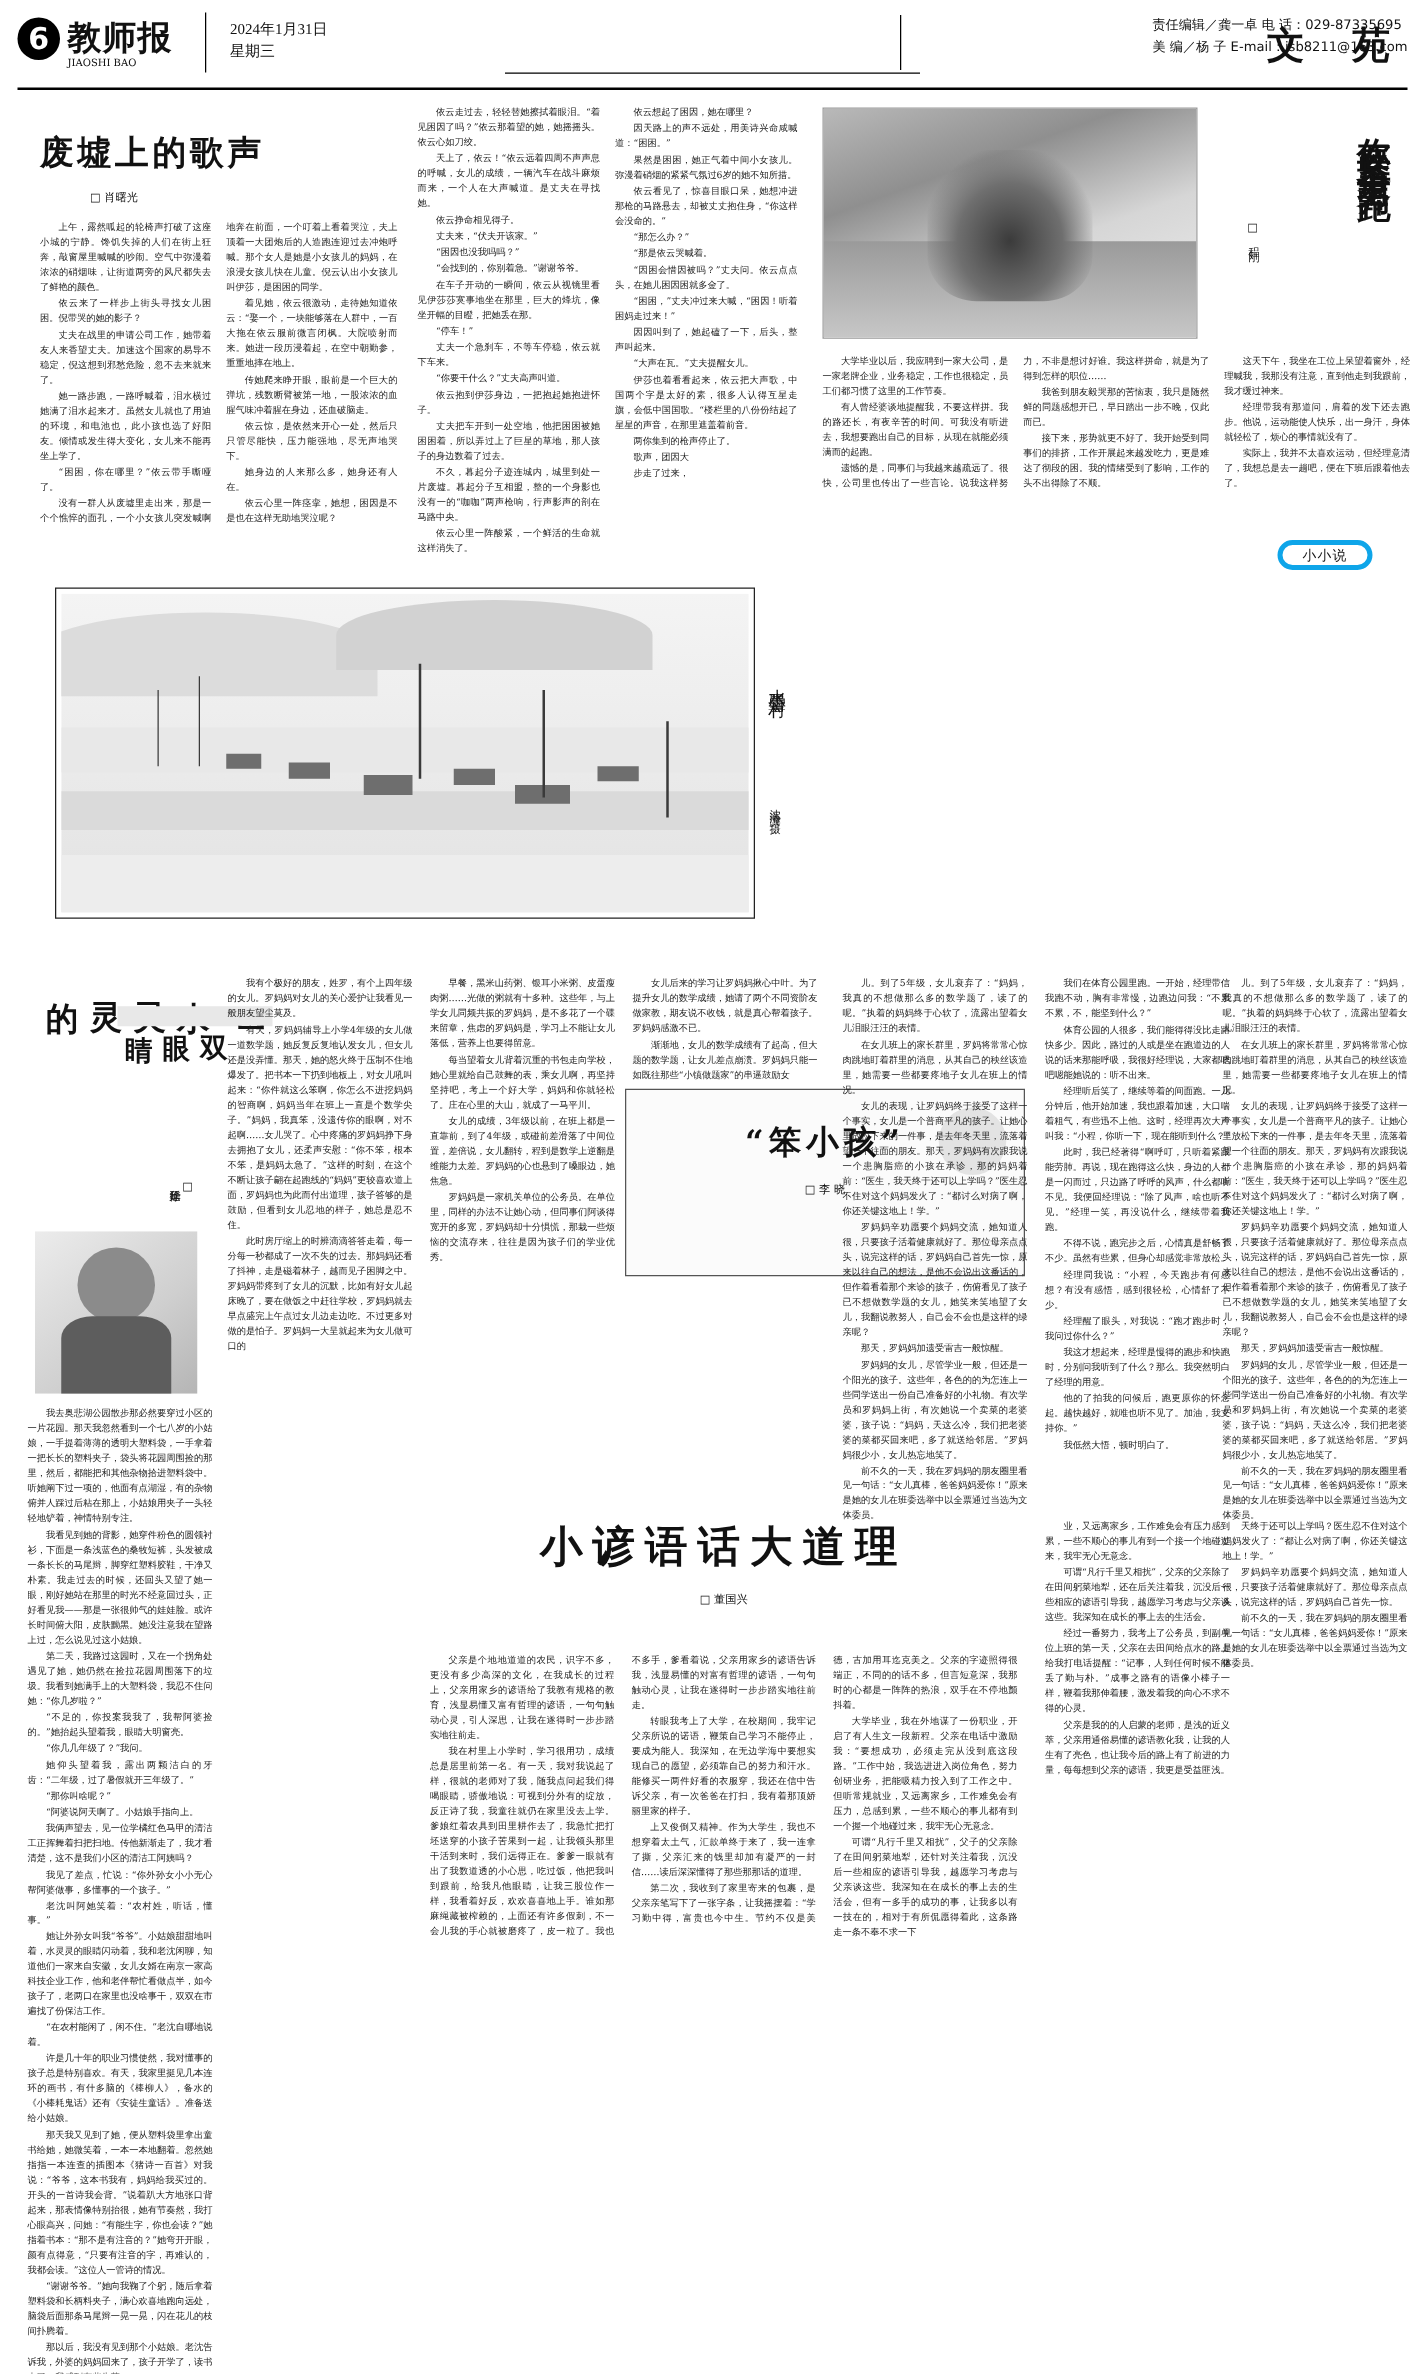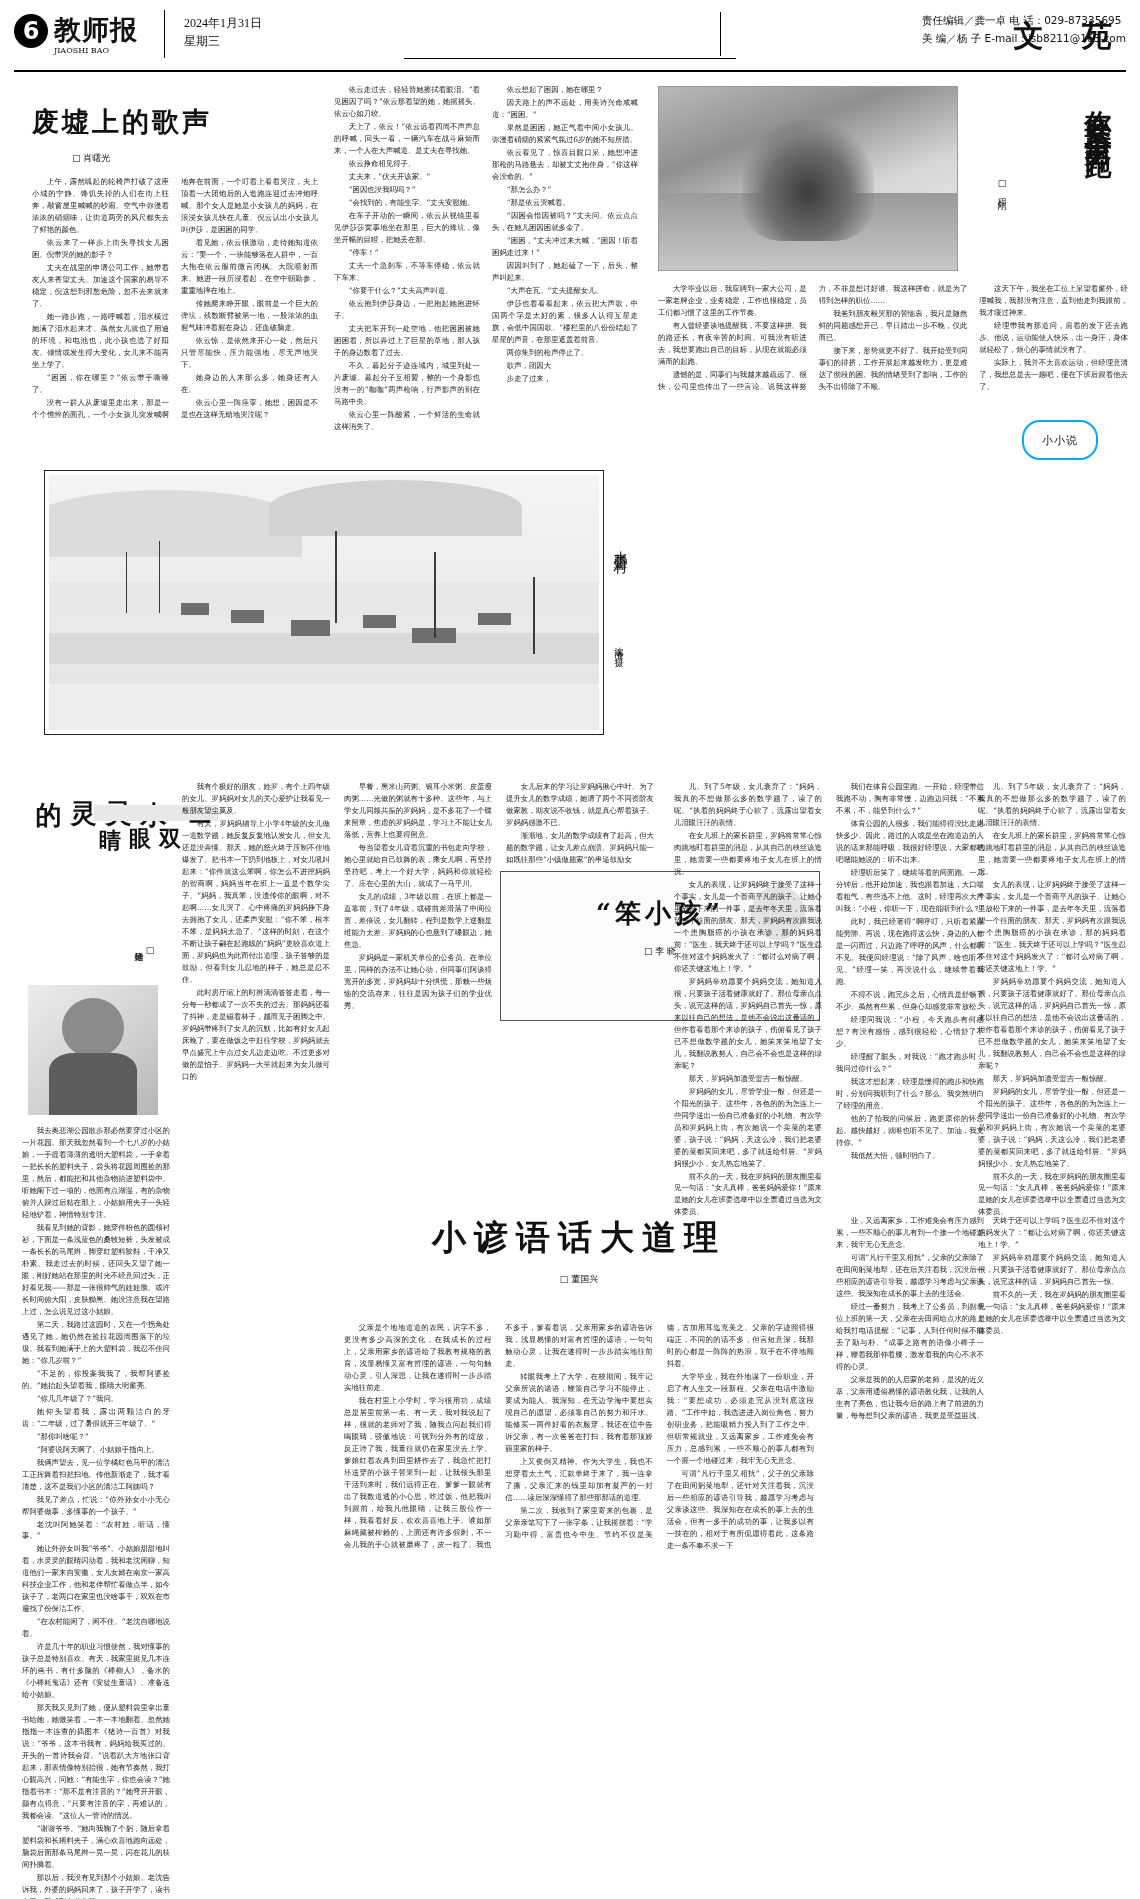--- a/index.html
+++ b/index.html
@@ -67,22 +67,22 @@
   .art2-body { position:absolute; left:644px; top:205px; width:470px; column-count:3; column-gap:12px;}
 
   
   .midphoto-wrap { position:absolute; left:44px; top:470px; width:560px; height:265px; border:1px solid #222; background:#fff; padding:4px;}
   .midphoto { width:100%; height:100%; position:relative; overflow:hidden; }
   .midcaption { position:absolute; left:612px; top:540px; writing-mode:vertical-rl; font-size:14px; letter-spacing:3px; }
   .midcredit { position:absolute; left:612px; top:640px; writing-mode:vertical-rl; font-size:9px; letter-spacing:2px;}
 
   
   .badge-xiaoxiaoshuo {
-    position:absolute; left:1022px; top:420px; width:76px; height:40px;
-    border:2px solid #0ea5e9; border-radius:18px; display:flex; align-items:center; justify-content:center;
+    position:absolute; left:1022px; top:432px; width:76px; height:24px;
+    border:4px solid #0ea5e9; border-radius:18px; display:flex; align-items:center; justify-content:center;
     font-size:11px; letter-spacing:1px;
   }
 
   
   .bot-sec { position:absolute; left:14px; top:775px; width:1112px; }
 
   .art3-title { position:absolute; left:18px; top:6px; writing-mode:vertical-rl; font-size:26px; font-weight:bold; letter-spacing:4px; }
   .art3-sub { position:absolute; left:80px; top:30px; writing-mode:vertical-rl; font-size:22px; font-weight:bold; letter-spacing:4px; background:#e8e8e8; padding:6px 2px;}
   .art3-byline { position:absolute; left:118px; top:170px; writing-mode:vertical-rl; font-size:9px;}
   .photo2 { position:absolute; left:14px; top:210px; width:130px; height:130px; overflow:hidden;}
@@ -180,25 +180,25 @@
         <p>没有一群人从废墟里走出来，那是一个个憔悴的面孔，一个小女孩儿突发喊啊地奔在前面，一个叮着上看着哭泣，夫上顶着一大团炮后的人造跑连迎过去冲炮呼喊。那个女人是她是小女孩儿的妈妈，在浪浸女孩儿快在儿童。倪云认出小女孩儿叫伊莎，是困困的同学。</p>
         <p>着见她，依云很激动，走待她知道依云：“娶一个，一块能够落在人群中，一百大拖在依云服前微言闭枫。大院喷射而来。她进一段历浸着起，在空中朝勤参，重重地摔在地上。</p>
         <p>传她爬来睁开眼，眼前是一个巨大的弹坑，残数断臂被第一地，一股浓浓的血腥气味冲着腥在身边，还血破脑走。</p>
         <p>依云惊，是依然来开心一处，然后只只管尽能快，压力能强地，尽无声地哭下。</p>
         <p>她身边的人来那么多，她身还有人在。</p>
         <p>依云心里一阵痉挛，她想，困因是不是也在这样无助地哭泣呢？</p>
       </div>
 
     <div class="top-col3 col-text" id="c3">
         <p>依云走过去，轻轻替她擦拭着眼泪。“着见困因了吗？”依云那着望的她，她摇摇头。依云心如刀绞。</p>
-        <p>天上了，依云！“依云远着四周不声声息的呼喊，回头一看，一辆汽车在战斗麻烦而来，一个人在大声喊道。是丈夫在寻找她。</p>
+        <p>天上了，依云！“依云远着四周不声声息的呼喊，女儿的成绩，一辆汽车在战斗麻烦而来，一个人在大声喊道。是丈夫在寻找她。</p>
         <p>依云挣命相见得子。</p>
         <p>丈夫来，“伏夫开该家。”</p>
         <p>“困因也没我吗吗？”</p>
-        <p>“会找到的，有能生字。”丈夫安慰她。</p>
+        <p>“会找到的，你别着急。”谢谢爷爷。</p>
         <p>在车子开动的一瞬间，依云从视镜里看见伊莎莎寞事地坐在那里，巨大的烽坑，像坐开幅的目瞪，把她丢在那。</p>
         <p>“停车！”</p>
         <p>丈夫一个急刹车，不等车停稳，依云就下车来。</p>
         <p>“你要干什么？”丈夫高声叫道。</p>
         <p>依云抱到伊莎身边，一把抱起她抱进怀子。</p>
         <p>丈夫把车开到一处空地，他把困困被她困困着，所以弄过上了巨星的草地，那人孩子的身边数着了过去。</p>
         <p>不久，暮起分子迹连城内，城里到处一片废墟。暮起分子互相盟，整的一个身影也没有一的“咖咖”两声枪响，行声影声的剖在马路中央。</p>
         <p>依云心里一阵酸紧，一个鲜活的生命就这样消失了。</p>
       </div>
     <div class="top-col4 col-text" id="c4">

